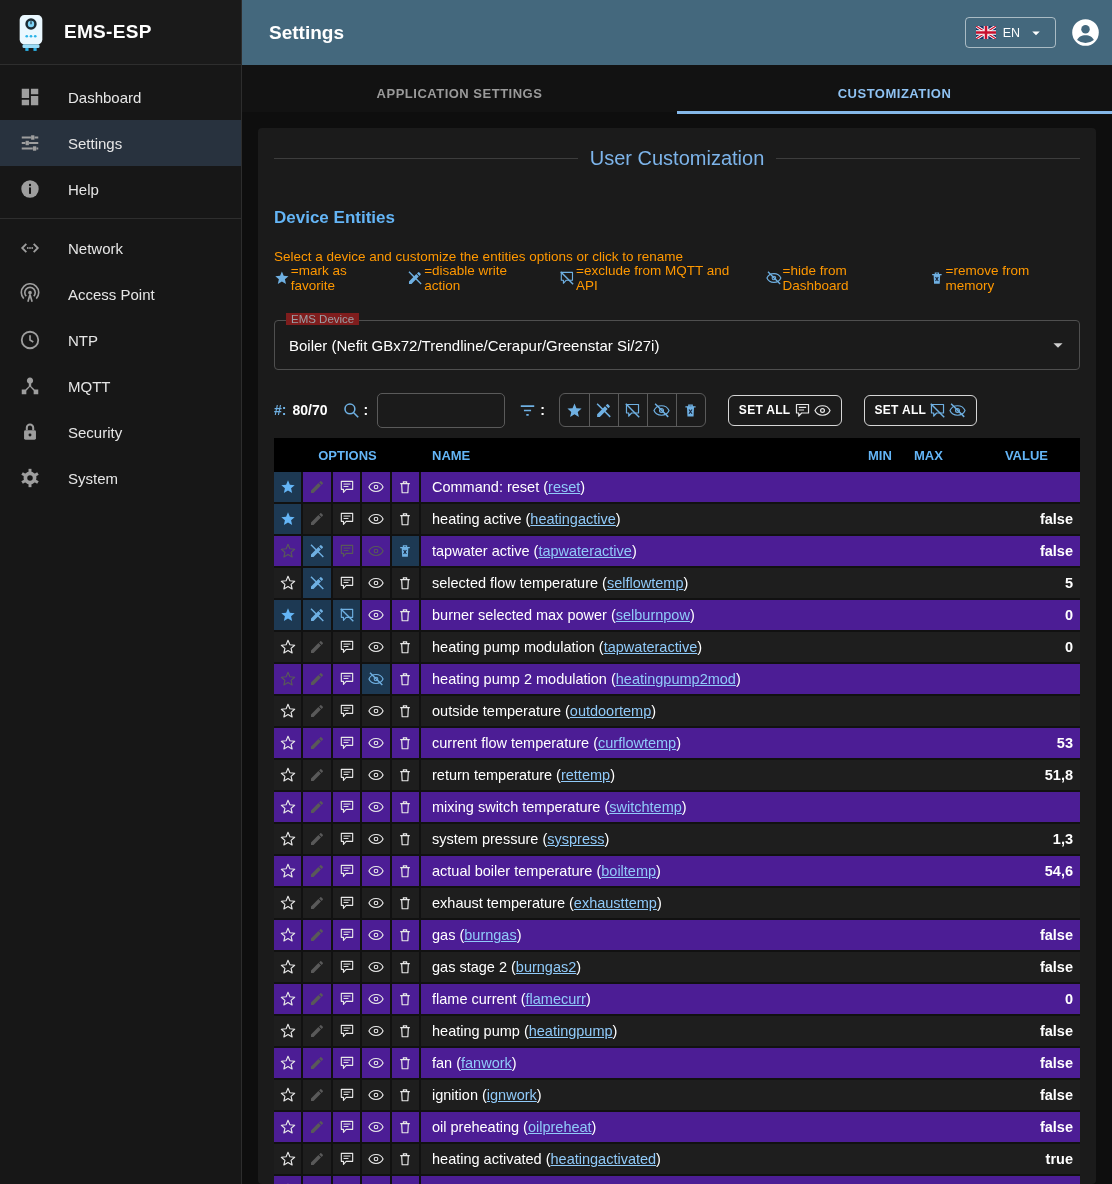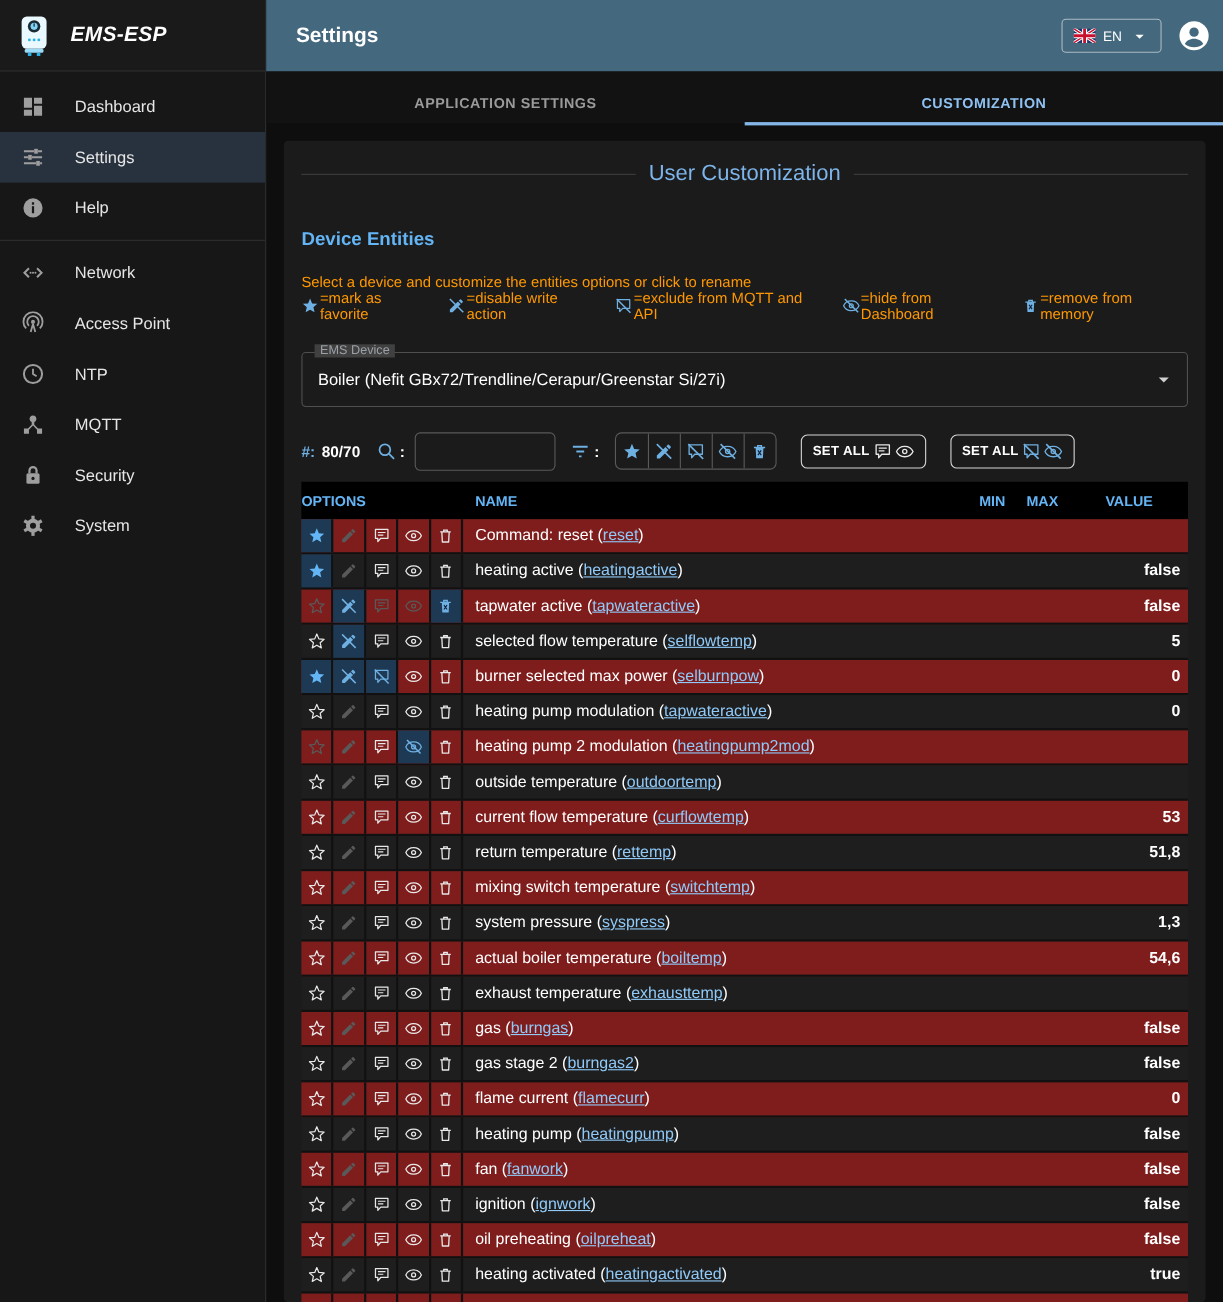--- a/index.html
+++ b/index.html
@@ -8,21 +8,21 @@
     background:#0e0e0e; color:#fff;
     font-family:"Liberation Sans", sans-serif;
     position:relative;
   }
   svg { display:block; }
 
   
   .sidebar { position:absolute; left:0; top:0; width:242px; height:100%;
     background:#171717; border-right:1px solid #2d2d2d; }
   .sidebar-header { height:65px; display:flex; align-items:center; gap:16px;
-    padding-left:14px; background:#1a1a1a; border-bottom:1px solid #2e2e2e;font-style:italic; }
+    padding-left:14px; background:#1a1a1a; border-bottom:1px solid #2e2e2e; }
   .sidebar-title { font-size:19px; font-weight:bold; letter-spacing:.3px; }
   .menu { padding-top:9px; }
   .menu-item { height:46px; display:flex; align-items:center; gap:26px;
     padding-left:18px; font-size:15px; color:#e6e6e6; cursor:pointer; }
   .menu-item .mi-icon { width:24px; height:24px; color:#9e9e9e; display:flex;
     align-items:center; justify-content:center; }
   .menu-item.active { background:#28323e; }
   .menu-divider { height:1px; background:#2e2e2e; margin:6px 0; }
 
   
@@ -59,21 +59,21 @@
   .note { color:#ff9800; font-size:13.5px; margin-top:20px; line-height:18px; }
   .legend { color:#ff9800; font-size:13.5px; margin-top:2px; height:20px;
     display:flex; align-items:center; gap:14px; }
   .legend-item { display:flex; align-items:center; gap:1px; }
   .legend-item .lg-icon { width:16px; height:16px; color:#6fb0e2; display:inline-flex; }
 
   
   .select-box { margin-top:32px; position:relative; height:50px;
     border:1px solid #4f4f4f; border-radius:4px; display:flex; align-items:center;
     cursor:pointer; }
-  .select-label { position:absolute; top:-8px; left:11px; background:#404040;
+  .select-label { position:absolute; top:-8px; left:11px; background:#7f1d1d;
     padding:0 5px; font-size:11.5px; color:#9aa0a6; }
   .select-value { font-size:15px; margin-left:14px; }
   .select-caret { position:absolute; right:10px; width:22px; height:22px; color:#cfcfcf; }
 
   
   .filter-row { margin-top:22px; height:36px; display:flex; align-items:center; }
   .count-label { color:#6fb0e2; font-size:14px; font-weight:bold; }
   .count-value { color:#fff; font-size:14px; font-weight:bold; margin-left:6px; }
   .search-icon { width:19px; height:19px; color:#6fb0e2; margin-left:14px; }
   .colon { font-size:14px; font-weight:bold; margin-left:3px; }
@@ -93,28 +93,28 @@
     letter-spacing:.3px; display:flex; align-items:center; gap:3px; padding:0 10px;
     cursor:pointer; font-family:"Liberation Sans", sans-serif; }
   .setall-btn .sa-icon { width:17px; height:17px; display:flex; color:#e8e8e8; }
   .setall-btn.blue .sa-icon { color:#6fb0e2; }
 
   
   .etable { margin-top:10px; }
   .thead { background:#000; height:34px; display:grid;
     grid-template-columns:147px 1fr 46px 48px 118px; align-items:center;
     color:#64b5f6; font-size:13px; font-weight:bold; }
-  .th-options { }
+  .th-options { text-align:center; }
   .th-name { padding-left:11px; }
-  .th-min, .th-max { text-align:right; }
+  .th-min, .th-max { text-align:left; }
   .th-value { text-align:right; padding-right:32px; }
 
   .erow { height:32px; display:grid; grid-template-columns:147px 1fr 46px 48px 118px;
     align-items:stretch; border-bottom:2px solid #111; }
-  .erow.light { background:#7f1d1d; }
+  .erow.light { background:#4c1d95; }
   .erow.dark { background:#1e1e1e; }
   .opt-strip { display:flex; }
   .opt-cell { flex:1; display:flex; align-items:center; justify-content:center;
     border-right:2px solid #111; cursor:pointer; }
   .opt-cell.tinted { background:#1d3953; }
   .opt-cell .oc-icon { width:16px; height:16px; display:flex; }
   .ic-norm { color:#e8e8e8; }
   .ic-dim { color:#595959; }
   .ic-blue { color:#6fb0e2; }
   .ic-star-on { color:#64b5f6; }

